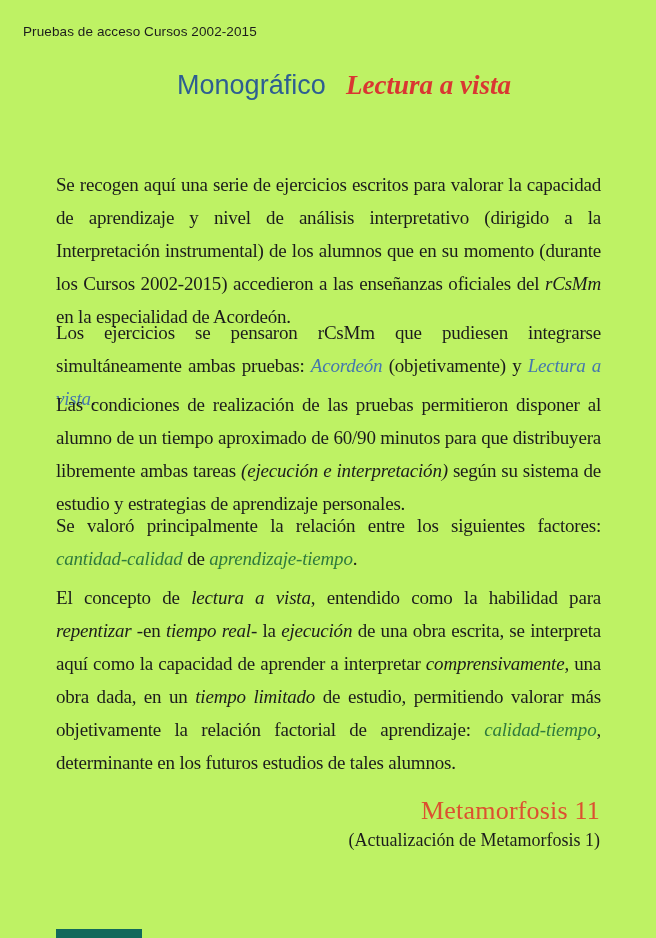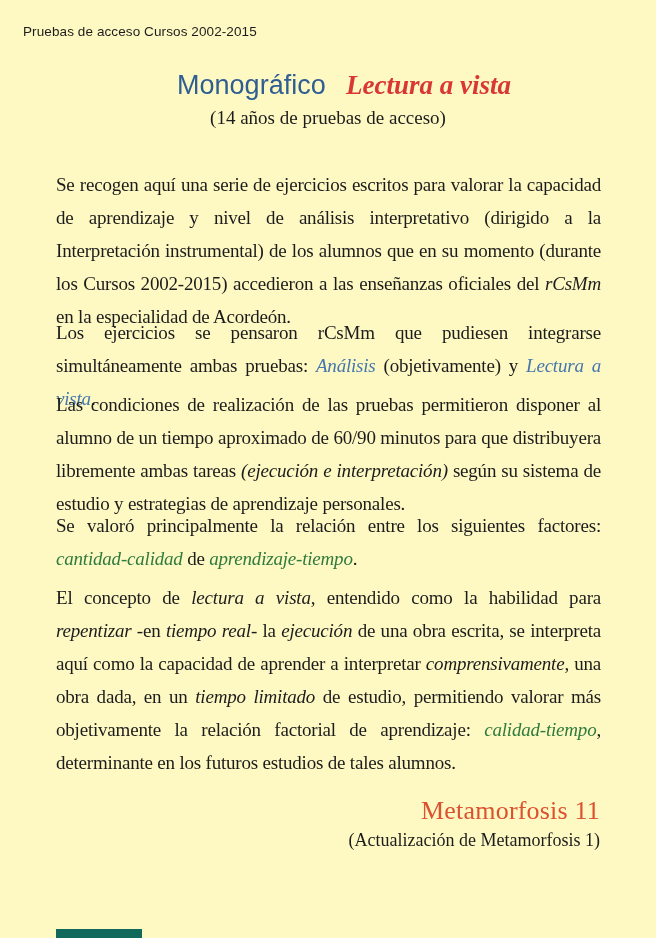--- a/index.html
+++ b/index.html
@@ -1,19 +1,19 @@
 <!DOCTYPE html>
 <html lang="es" style="--text: #1c1c1c; --title-blue: #2e5e92; --title-red: #d93732; --inline-blue: #4577ae; --green: #2f7a3d; --footer-red: #dc5130; --bottom-bar: #11695b;"><head>
 <meta charset="utf-8">
 <style>
   html,body{margin:0;padding:0;background:#ffffff;}
   .page{
     position:relative;
     width:656px;height:938px;
-    background:#fef9c3;
+    background:#bef264;
     font-family:"Liberation Serif", serif;
     color:var(--text,#1c1c1c);
     overflow:hidden;
     margin:0 auto;
   }
   .header-left{
     position:absolute;left:23px;top:24px;
     font-family:"Liberation Sans", sans-serif;
     font-size:13.5px;color:var(--text,#1c1c1c);
     letter-spacing:0.1px;
@@ -74,25 +74,24 @@
 <div class="page">
 
   <div class="header-left">Pruebas de acceso Cursos  2002-2015</div>
 
   <div class="title">
     <span class="main">Monográfico</span>
     <span>&nbsp;</span>
     <span class="accent">Lectura a vista</span>
   </div>
 
-  <div class="subtitle">(14 años de pruebas de acceso)</div>
 
   <div>
       <p class="para p0"><span>Se recogen aquí una serie de ejercicios escritos para valorar la capacidad de aprendizaje y nivel de análisis interpretativo (dirigido a la Interpretación instrumental) de los alumnos que en su momento (durante los Cursos 2002-2015) accedieron a las enseñanzas oficiales del </span><span class="it">rCsMm</span><span> en la especialidad de Acordeón.</span></p>
-      <p class="para p1"><span>Los ejercicios se pensaron rCsMm que pudiesen integrarse simultáneamente ambas pruebas: </span><span class="it blue">Análisis</span><span> (objetivamente) y </span><span class="it blue">Lectura a vista</span><span>.</span></p>
+      <p class="para p1"><span>Los ejercicios se pensaron rCsMm que pudiesen integrarse simultáneamente ambas pruebas: </span><span class="it blue">Acordeón</span><span> (objetivamente) y </span><span class="it blue">Lectura a vista</span><span>.</span></p>
       <p class="para p2"><span>Las condiciones de realización de las pruebas permitieron disponer al alumno de un tiempo aproximado de 60/90 minutos para que distribuyera libremente ambas tareas </span><span class="it">(ejecución e interpretación)</span><span> según su sistema de estudio y estrategias de aprendizaje personales.</span></p>
       <p class="para p3"><span>Se valoró principalmente la relación entre los siguientes factores: </span><span class="it green">cantidad-calidad</span><span> de </span><span class="it green">aprendizaje-tiempo</span><span>.</span></p>
       <p class="para p4"><span>El concepto de </span><span class="it">lectura a vista</span><span>, entendido como la habilidad para </span><span class="it">repentizar</span><span> -en </span><span class="it">tiempo real</span><span>- la </span><span class="it">ejecución</span><span> de una obra escrita, se interpreta aquí como la capacidad de aprender a interpretar </span><span class="it">comprensivamente</span><span>, una obra dada, en un </span><span class="it">tiempo limitado</span><span> de estudio, permitiendo valorar más objetivamente la relación factorial de aprendizaje: </span><span class="it green">calidad-tiempo</span><span>, determinante en los futuros estudios de tales alumnos.</span></p>
     </div>
 
   <div class="footer-title">Metamorfosis 11</div>
 
   <div class="footer-sub">(Actualización de Metamorfosis 1)</div>
 
   <div class="bottom-bar"></div>

